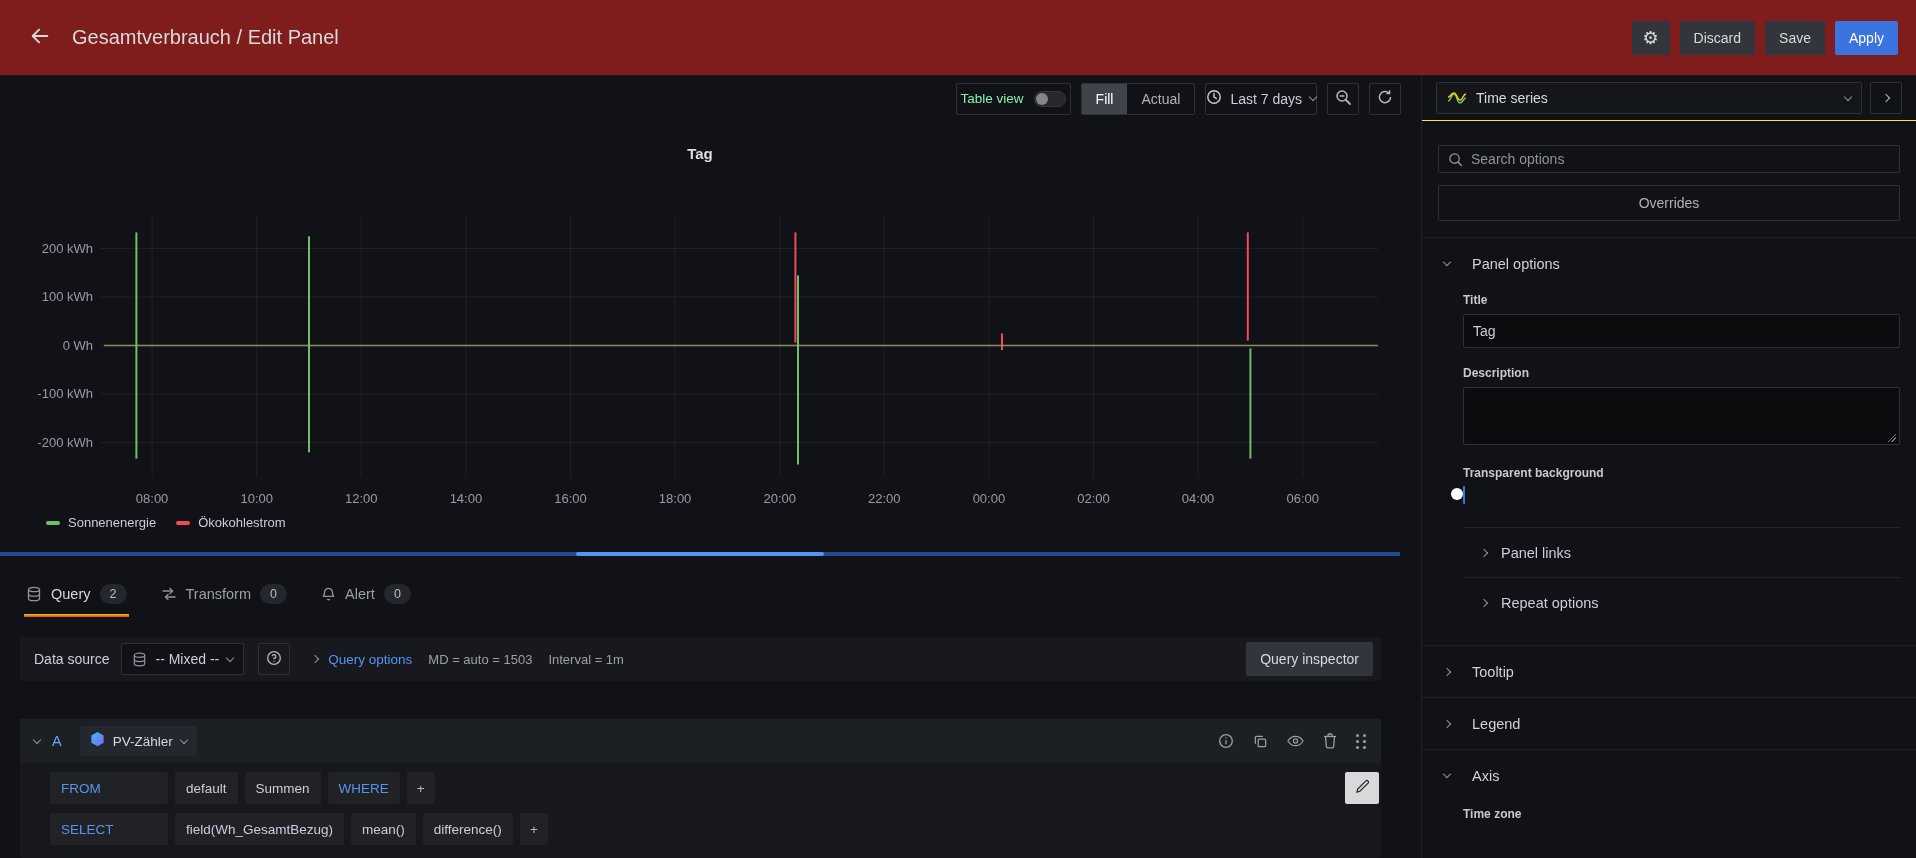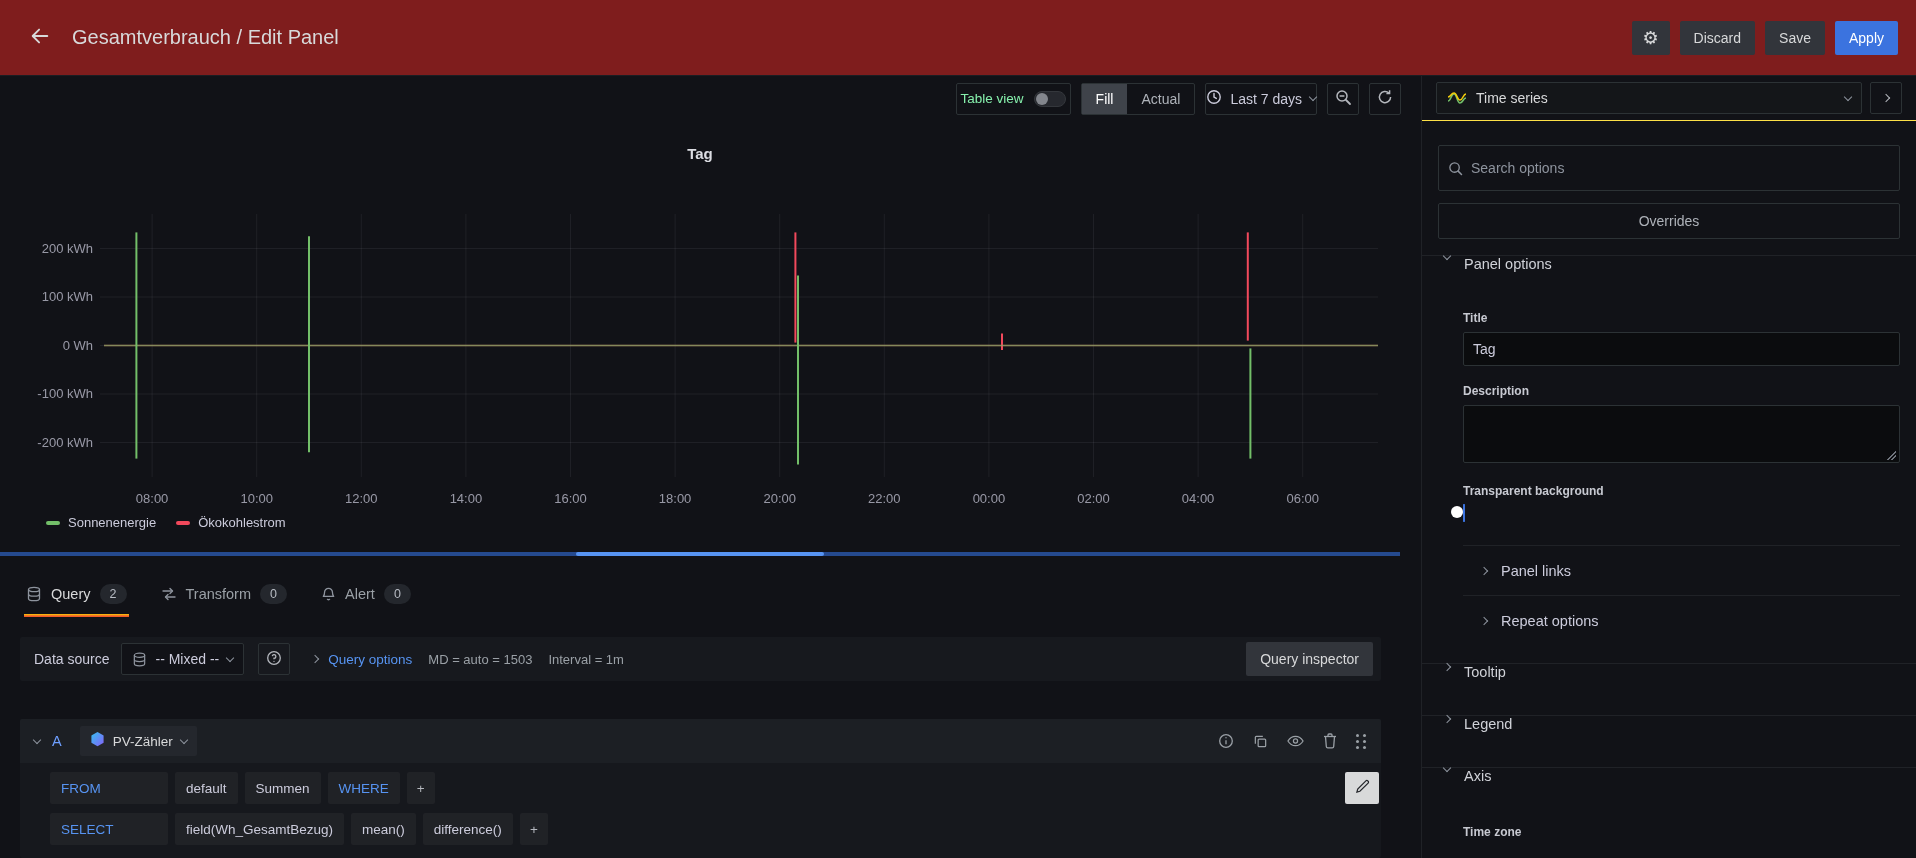--- a/index.html
+++ b/index.html
@@ -119,31 +119,31 @@
               justify-content:center;cursor:pointer}
 
   
   .viz-row{height:45px;flex:none;display:flex;align-items:center;gap:8px;padding:0 14px;
            border-bottom:1px solid #fde047}
   .viz-picker{flex:1;display:flex;align-items:center;gap:9px;height:32px;padding:0 10px;
               background:#141619;border:1px solid #2c3235;border-radius:2px;
               font-size:14px;color:#d8d9da;cursor:pointer}
   .viz-picker .dim{margin-left:auto}
   .opt-scroll{flex:1;overflow:hidden}
-  .search-box{display:flex;align-items:center;gap:8px;height:46px;margin:24px 16px 0;
+  .search-box{display:flex;align-items:center;gap:8px;height:28px;margin:24px 16px 0;
               border:1px solid #2c3235;border-radius:2px;background:#111217;padding:0 9px}
   .search-box input{flex:1;background:none;border:none;outline:none;color:#ccccdc;
               font-size:14px;font-family:inherit}
   .search-box input::placeholder{color:#8e949e}
   .opt-tabs{display:flex;height:36px;margin:12px 16px 0;border:1px solid #2c3235;
             border-radius:2px;overflow:hidden}
   .opt-tab{flex:1;display:flex;align-items:center;justify-content:center;font-size:14px;
            color:#aeb2b9;cursor:pointer}
   .opt-tab.active{background:#3f434a;color:#fff}
-  .sect-header{display:flex;align-items:flex-start;gap:14px;height:52px;padding:0 16px 0 22px;
+  .sect-header{display:flex;align-items:center;gap:22px;height:52px;padding:0 16px 0 22px;
                color:#d0d2d8;font-size:14.5px;border-top:1px solid #202227;cursor:pointer}
   .sect-header.first{margin-top:16px}
   .sect-content{padding:0 16px 18px 41px}
   .f-label{display:block;font-size:12px;font-weight:bold;color:#c7c9d1;margin:18px 0 7px}
   .text-input{width:100%;height:34px;background:#0b0c0e;border:1px solid #2c3235;
               border-radius:2px;color:#ccccdc;font-size:14px;padding:0 9px;font-family:inherit}
   .ta-wrap{position:relative}
   .ta-wrap textarea{width:100%;height:58px;background:#0b0c0e;border:1px solid #2c3235;
               border-radius:2px;resize:none;color:#ccccdc;font-family:inherit;padding:6px 9px}
   .resize-corner{position:absolute;right:4px;bottom:6px;width:9px;height:9px;

